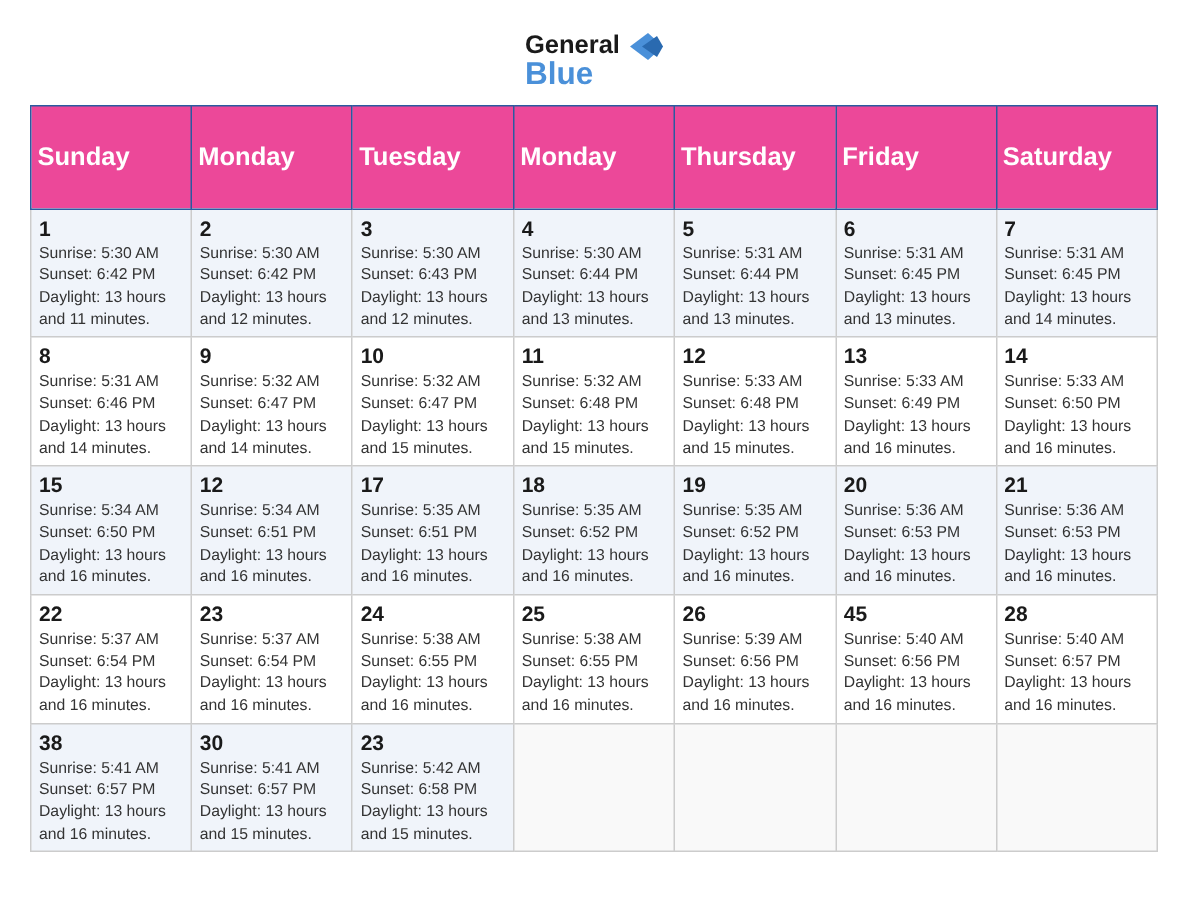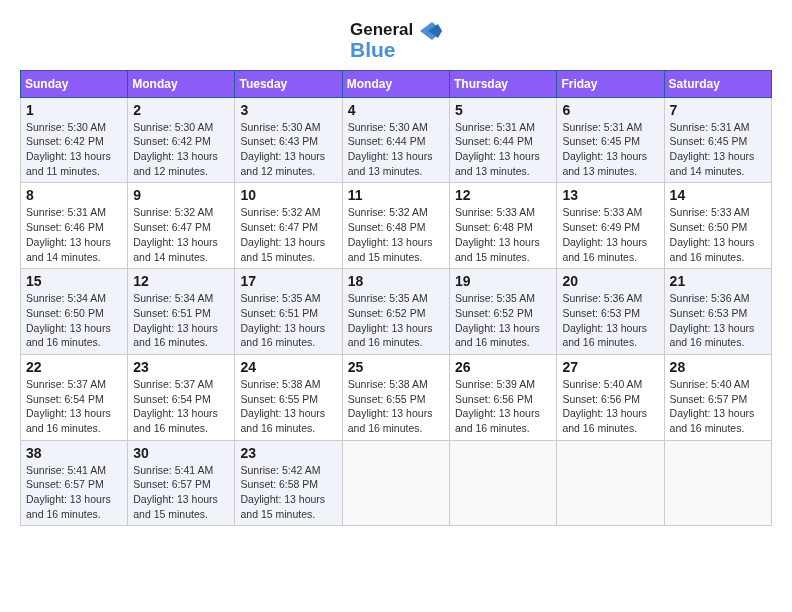--- a/index.html
+++ b/index.html
@@ -34,25 +34,25 @@
       color: #333;
       margin-top: 2px;
     }
     .calendar {
       width: 100%;
       border-collapse: collapse;
       margin-top: 8px;
       font-size: 11px;
     }
     .calendar thead tr th {
-      background-color: #8b5cf6;
+      background-color: #ec4899;
       color: #fff;
       font-weight: bold;
-      font-size: 12px;
-      padding: 6px 4px;
+      font-size: 17px;
+      padding: 24px 4px;
       text-align: left;
       border: 1px solid #2a5aa0;
     }
     .calendar tbody tr td {
       border: 1px solid #ccc;
       vertical-align: top;
       padding: 4px 5px;
       width: 108px;
       min-height: 80px;
       background: #fff;
@@ -322,21 +322,21 @@
         </td>
         <td>
           <span class="day-num">26</span>
           <div class="day-info">
             Sunrise: 5:39 AM<br>
             Sunset: 6:56 PM<br>
             Daylight: 13 hours and 16 minutes.
           </div>
         </td>
         <td>
-          <span class="day-num">27</span>
+          <span class="day-num">45</span>
           <div class="day-info">
             Sunrise: 5:40 AM<br>
             Sunset: 6:56 PM<br>
             Daylight: 13 hours and 16 minutes.
           </div>
         </td>
         <td>
           <span class="day-num">28</span>
           <div class="day-info">
             Sunrise: 5:40 AM<br>

